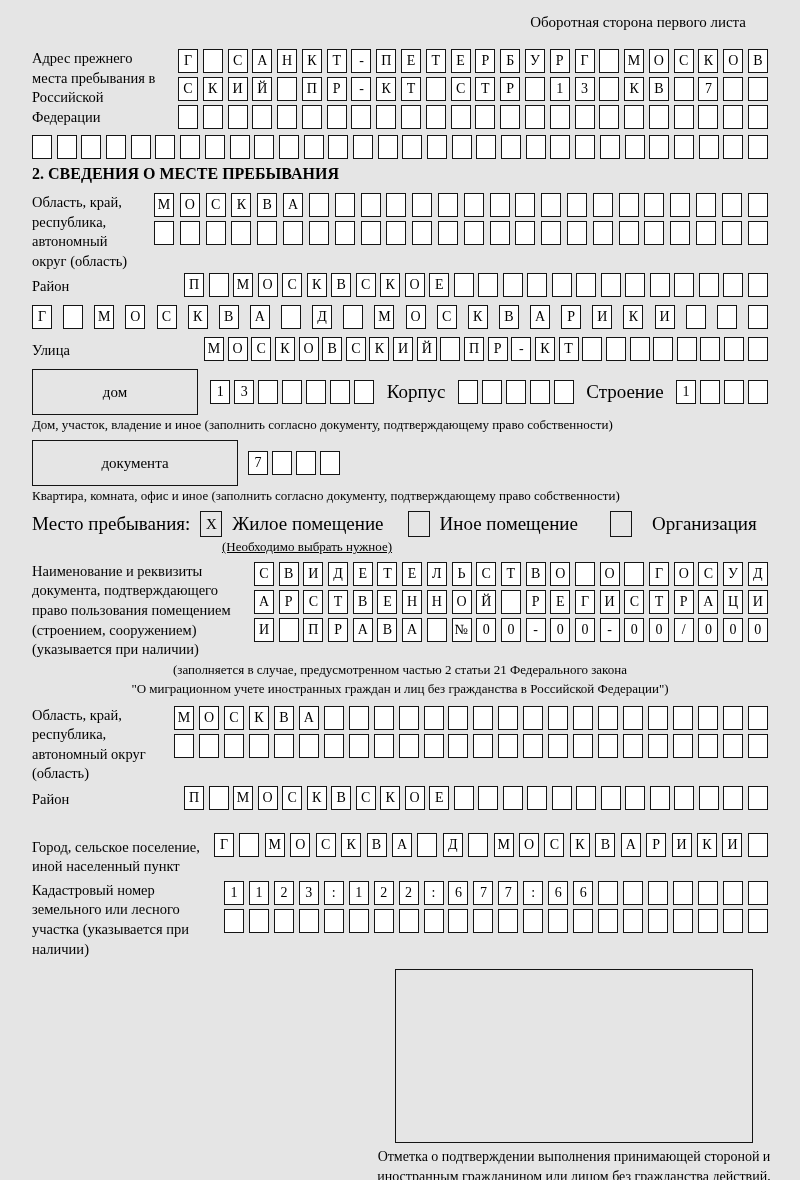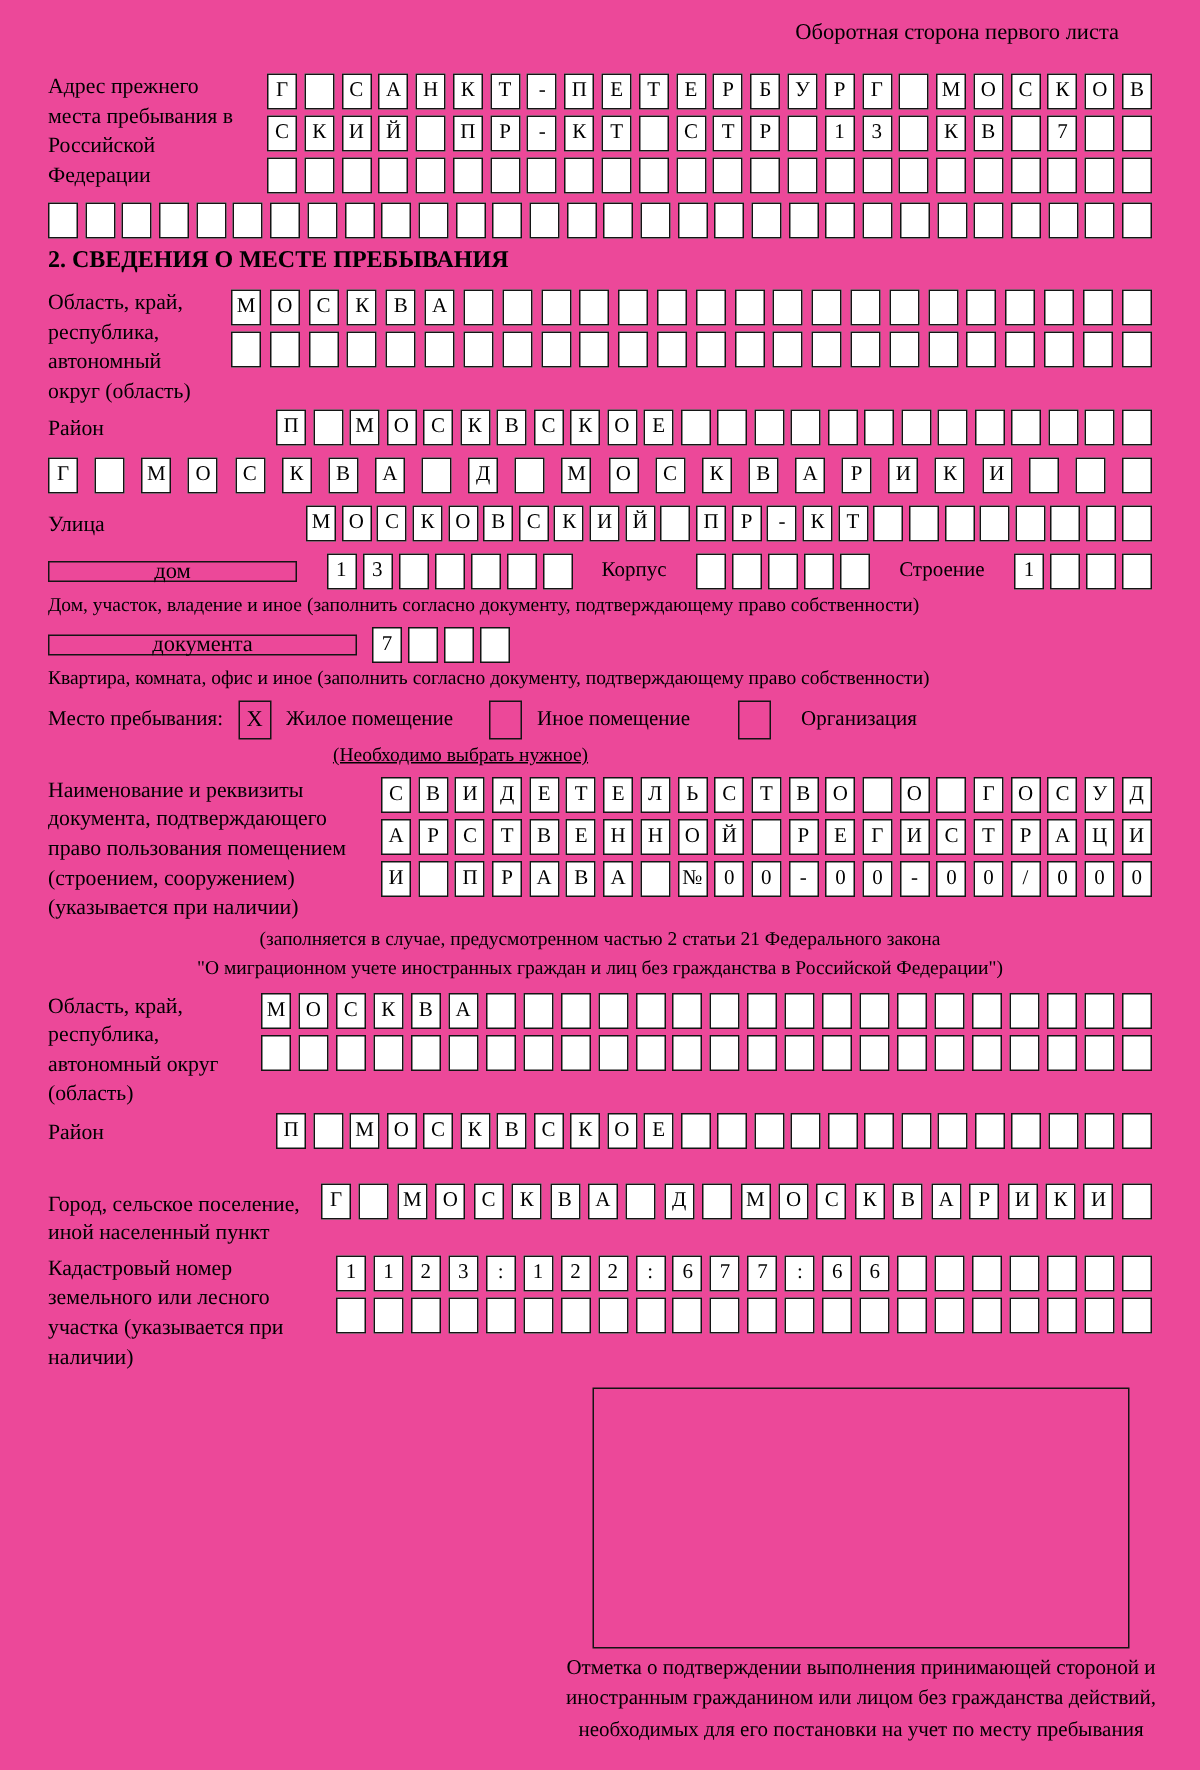--- a/index.html
+++ b/index.html
@@ -1,38 +1,38 @@
 <!DOCTYPE html>
 <html><head>
 <meta charset="utf-8">
 <style>
   * { margin:0; padding:0; box-sizing:border-box; }
   html,body { width:800px; background:#fff; color:#000; font-family:"Liberation Serif","DejaVu Serif",serif; }
-  .page { width:800px; height:1180px; padding:14px 32px 0 32px; overflow:hidden; background:#ec4899; }
+  .page { width:800px; height:1180px; padding:14px 32px 0 32px; overflow:hidden; background:#e5e5e5; }
 
   .header-note { text-align:right; font-size:15px; padding-right:22px; margin-bottom:18px; }
 
   .row { display:flex; align-items:flex-start; }
   .row.vcenter { align-items:center; }
   .label { font-size:14.5px; line-height:1.35; flex-shrink:0; }
 
   .rows-col { flex:1; display:flex; flex-direction:column; }
   .cells { display:flex; flex:1; justify-content:space-between; margin-bottom:4px; }
   .cells-tight { display:flex; gap:4px; }
   .cell { width:20px; height:24px; border:1.5px solid #141414; display:flex; align-items:center;
           justify-content:center; font-size:14px; flex-shrink:0; background:#fff; }
 
   .caption { font-size:13px; text-align:center; margin:2px 0 6px 0; line-height:1.3; }
   .caption.left { text-align:left; }
   h2.sec { font-size:16px; font-weight:bold; text-align:left; margin:6px 0 10px 0; }
   h3.sec { font-size:15px; font-weight:bold; text-align:center; margin:10px 0 8px 0; }
 
-  .bigbox { border:1.5px solid #141414; height:14px; display:flex; align-items:center; justify-content:center;
+  .bigbox { border:1.5px solid #141414; height:46px; display:flex; align-items:center; justify-content:center;
             font-size:15px; flex-shrink:0; }
-  .inline-label { font-size:14px; white-space:nowrap; }
+  .inline-label { font-size:19px; white-space:nowrap; }
 
   .checkbox { width:22px; height:26px; border:1.5px solid #141414; display:flex; align-items:center;
               justify-content:center; font-size:15px; flex-shrink:0; }
 
   .stamp-box { width:358px; height:174px; border:1.6px solid #141414; margin-left:363px; margin-top:10px; }
   .stamp-caption { width:408px; margin-left:338px; text-align:center; font-size:14px; line-height:1.45; margin-top:4px; }
 
   .mb2{margin-bottom:2px;} .mb4{margin-bottom:4px;} .mb8{margin-bottom:8px;}
   .mt4{margin-top:4px;} .mt6{margin-top:6px;} .gap10{gap:10px;}
 </style>

